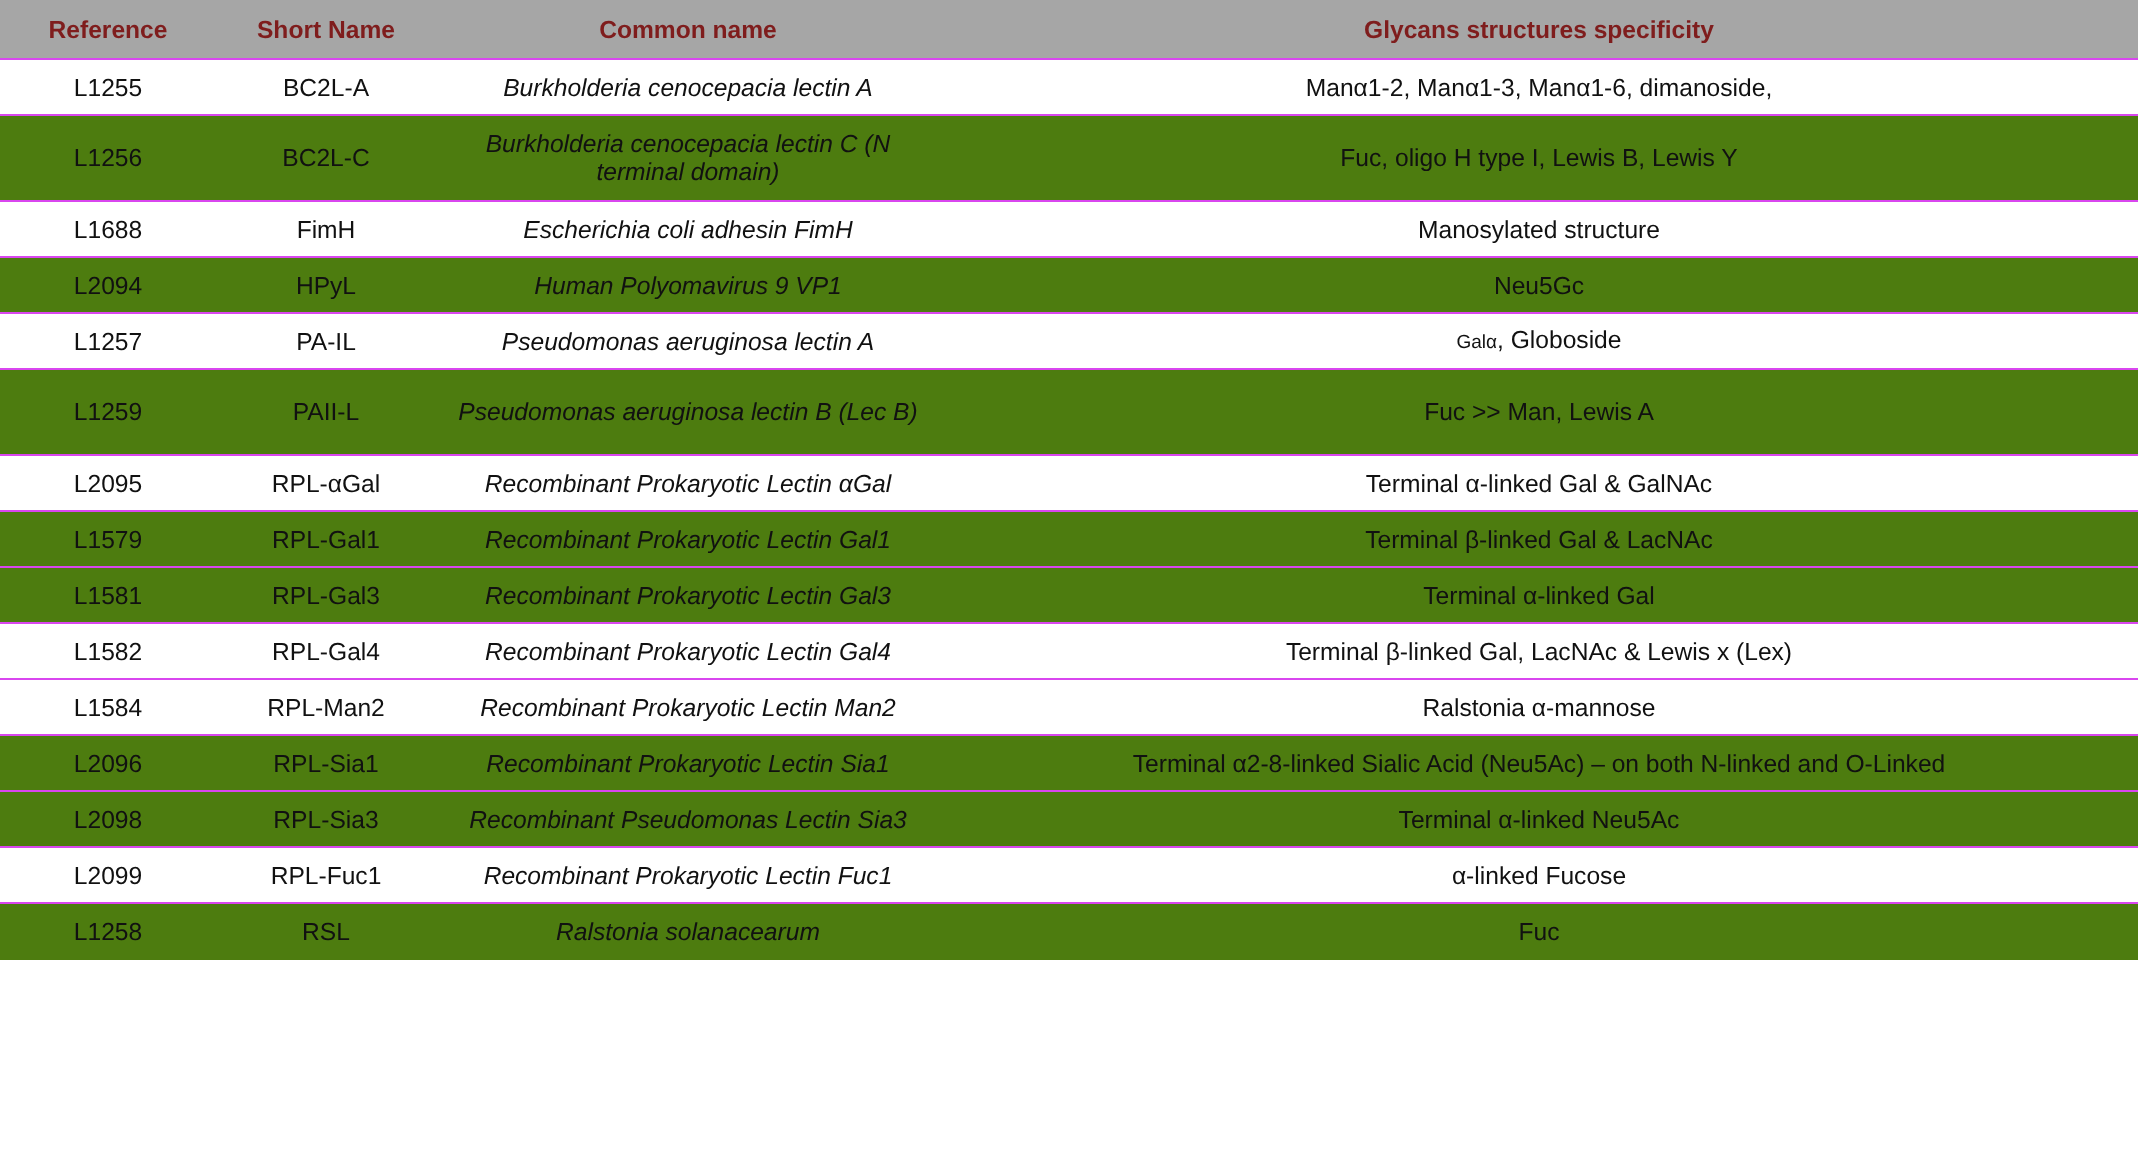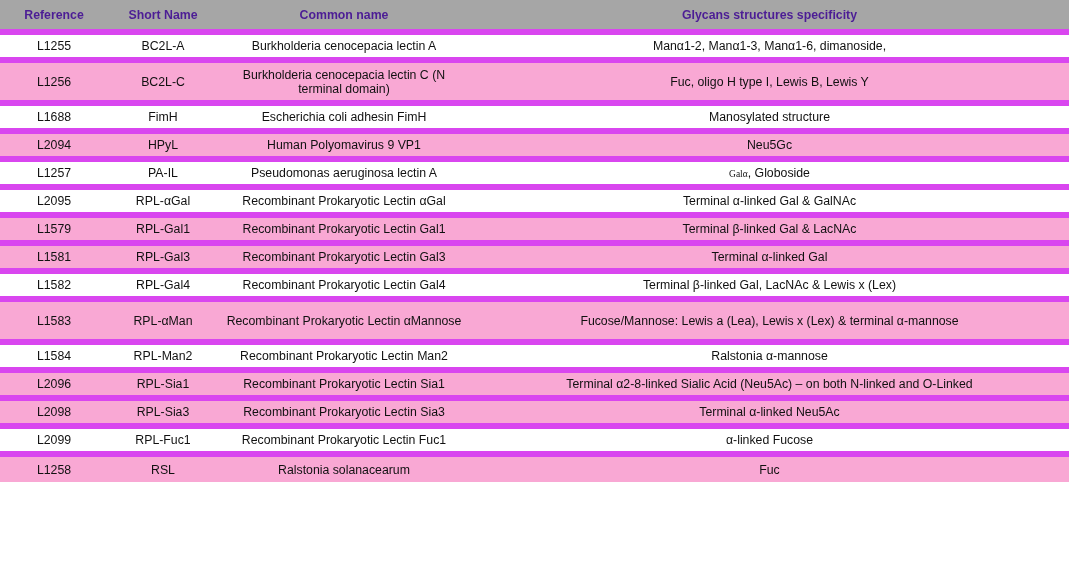--- a/index.html
+++ b/index.html
@@ -2,27 +2,27 @@
 <html><head>
 <meta charset="utf-8">
 <style>
   html, body { margin: 0; padding: 0; background: #ffffff; }
   body { width: 1069px; height: 575px; overflow: hidden; font-family: "Liberation Sans", sans-serif; }
   table { border-collapse: collapse; width: 1069px; table-layout: fixed; font-size: 12.3px; color: #111; }
   col.c1 { width: 108px; }
   col.c2 { width: 110px; }
   col.c3 { width: 252px; }
   col.c4 { width: 599px; }
-  thead th { background: #a6a6a6; font-weight: bold; height: 29px; padding: 0 4px; text-align: center; color: #4c1d95; }
+  thead th { background: #a6a6a6; font-weight: bold; height: 29px; padding: 0 4px; text-align: center; color: #7f1d1d; }
   tbody td { text-align: center; padding: 0 4px; line-height: 14px; vertical-align: middle; }
-  tbody tr { height: 28px; border-top: 6px solid #d946ef; }
+  tbody tr { height: 28px; border-top: 1px solid #d946ef; }
   tbody tr.tall { height: 43px; }
-  tbody tr.shade td { background: #f9a8d4; }
-  td.common { }
-  .small { font-size: 9.5px; font-family: Liberation Serif, serif; }
+  tbody tr.shade td { background: #4d7c0f; }
+  td.common { font-style: italic; }
+  .small { font-size: 9.5px; }
 </style>
 </head>
 <body>
 
 <table>
   <colgroup>
       <col class="c1">
       <col class="c2">
       <col class="c3">
       <col class="c4">
@@ -59,20 +59,26 @@
         <td>HPyL</td>
         <td class="common">Human Polyomavirus 9 VP1</td>
         <td>Neu5Gc</td>
       </tr>
       <tr>
         <td>L1257</td>
         <td>PA-IL</td>
         <td class="common">Pseudomonas aeruginosa lectin A</td>
         <td><span class="small">Galα</span><span>, Globoside</span></td>
       </tr>
+      <tr class="shade tall">
+        <td>L1259</td>
+        <td>PAII-L</td>
+        <td class="common">Pseudomonas aeruginosa lectin B (Lec B)</td>
+        <td>Fuc &gt;&gt; Man, Lewis A</td>
+      </tr>
       <tr>
         <td>L2095</td>
         <td>RPL-αGal</td>
         <td class="common">Recombinant Prokaryotic Lectin αGal</td>
         <td>Terminal α-linked Gal &amp; GalNAc</td>
       </tr>
       <tr class="shade">
         <td>L1579</td>
         <td>RPL-Gal1</td>
         <td class="common">Recombinant Prokaryotic Lectin Gal1</td>
@@ -83,42 +89,36 @@
         <td>RPL-Gal3</td>
         <td class="common">Recombinant Prokaryotic Lectin Gal3</td>
         <td>Terminal α-linked Gal</td>
       </tr>
       <tr>
         <td>L1582</td>
         <td>RPL-Gal4</td>
         <td class="common">Recombinant Prokaryotic Lectin Gal4</td>
         <td>Terminal β-linked Gal, LacNAc &amp; Lewis x (Lex)</td>
       </tr>
-      <tr class="shade tall">
-        <td>L1583</td>
-        <td>RPL-αMan</td>
-        <td class="common">Recombinant Prokaryotic Lectin αMannose</td>
-        <td>Fucose/Mannose: Lewis a (Lea), Lewis x (Lex) &amp; terminal α-mannose</td>
-      </tr>
       <tr>
         <td>L1584</td>
         <td>RPL-Man2</td>
         <td class="common">Recombinant Prokaryotic Lectin Man2</td>
         <td>Ralstonia α-mannose</td>
       </tr>
       <tr class="shade">
         <td>L2096</td>
         <td>RPL-Sia1</td>
         <td class="common">Recombinant Prokaryotic Lectin Sia1</td>
         <td>Terminal α2-8-linked Sialic Acid (Neu5Ac) – on both N-linked and O-Linked</td>
       </tr>
       <tr class="shade">
         <td>L2098</td>
         <td>RPL-Sia3</td>
-        <td class="common">Recombinant Prokaryotic Lectin Sia3</td>
+        <td class="common">Recombinant Pseudomonas Lectin Sia3</td>
         <td>Terminal α-linked Neu5Ac</td>
       </tr>
       <tr>
         <td>L2099</td>
         <td>RPL-Fuc1</td>
         <td class="common">Recombinant Prokaryotic Lectin Fuc1</td>
         <td>α-linked Fucose</td>
       </tr>
       <tr class="shade">
         <td>L1258</td>

